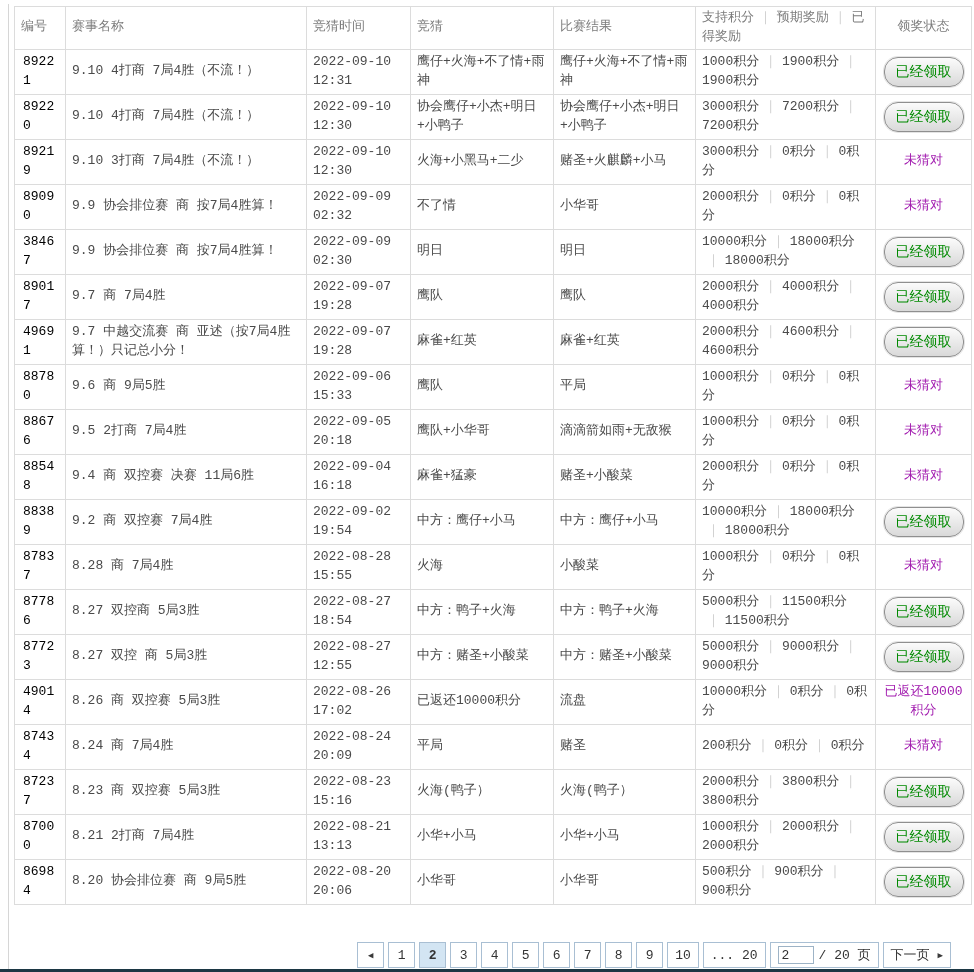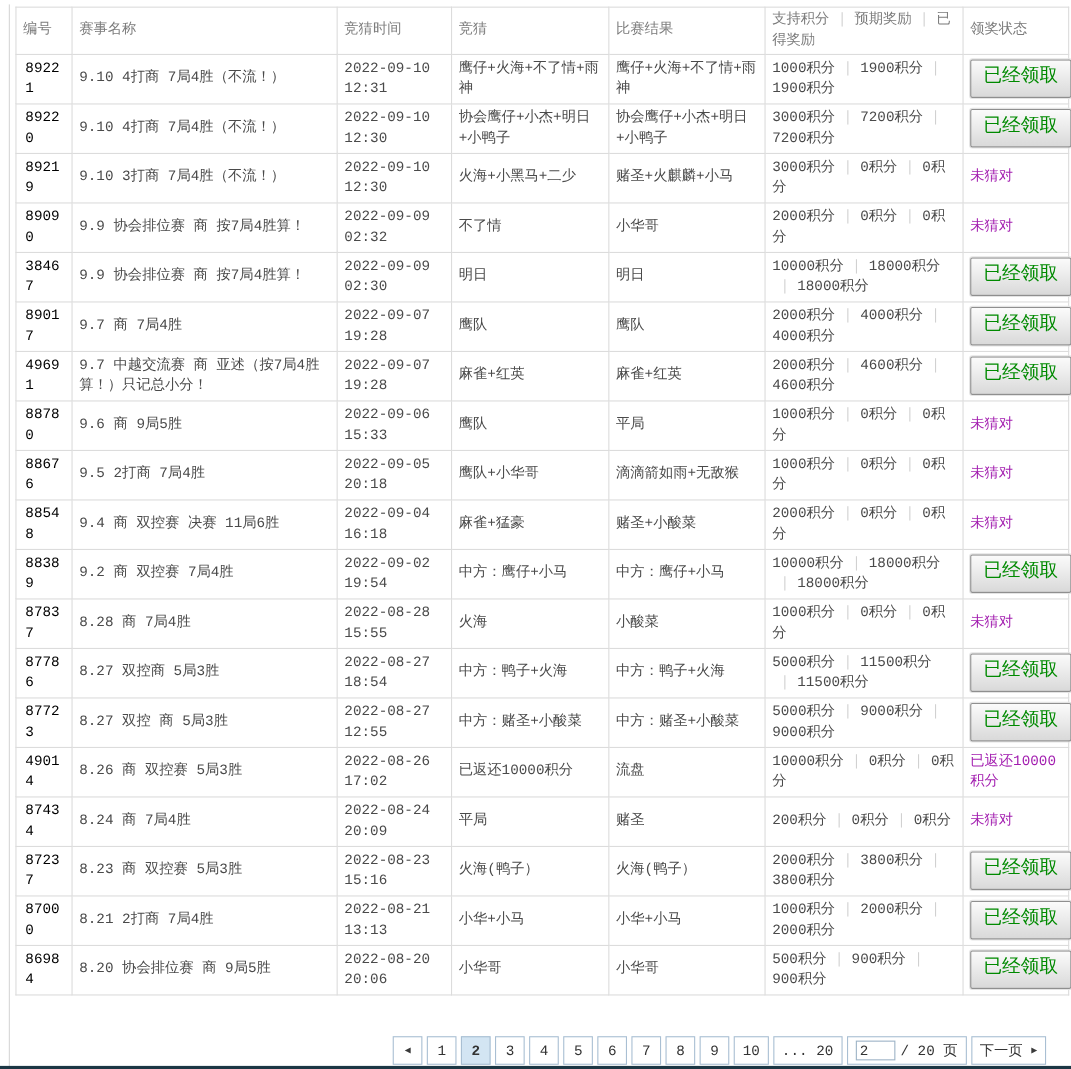--- a/index.html
+++ b/index.html
@@ -20,27 +20,27 @@
   }
   th, td {
     border: 1px solid #dcdcdc; padding: 2px 6px; vertical-align: middle;
     text-align: left; font-weight: normal; line-height: 1.45;
     word-break: break-word;
   }
   thead tr { height: 36px; }
   tbody tr { height: 45px; }
   th { color: #7c7c7c; }
   td.col-id { padding-left: 8px; color: #000000; }
-  td.col-status, th.col-status { }
+  td.col-status, th.col-status { text-align: center; }
   .psep { color: #c8c8c8; margin: 0 5px; }
   .claim-btn {
     display: inline-block; padding: 4px 11px; border: 1px solid #8f8f8f;
-    border-radius: 2px; background: linear-gradient(#fbfbfb, #d9d9d9);
+    border-radius: 14px; background: linear-gradient(#fbfbfb, #d9d9d9);
     box-shadow: 0 0 0 1px #e4e4e4; color: var(--green, #008a00);
-    font-size: 17px; cursor: pointer; white-space: nowrap;
+    font-size: 14px; cursor: pointer; white-space: nowrap;
   }
   .status-miss { color: #a21caf; }
   .pager {
     position: absolute; right: 3px; bottom: 5px; height: 26px;
     display: flex; align-items: stretch; gap: 4px;
   }
   .pbox {
     min-width: 27px; border: 1px solid #a9bfd3; background: #fff;
     display: flex; align-items: center; justify-content: center;
     padding: 0 7px; color: #333; cursor: pointer; white-space: nowrap;

